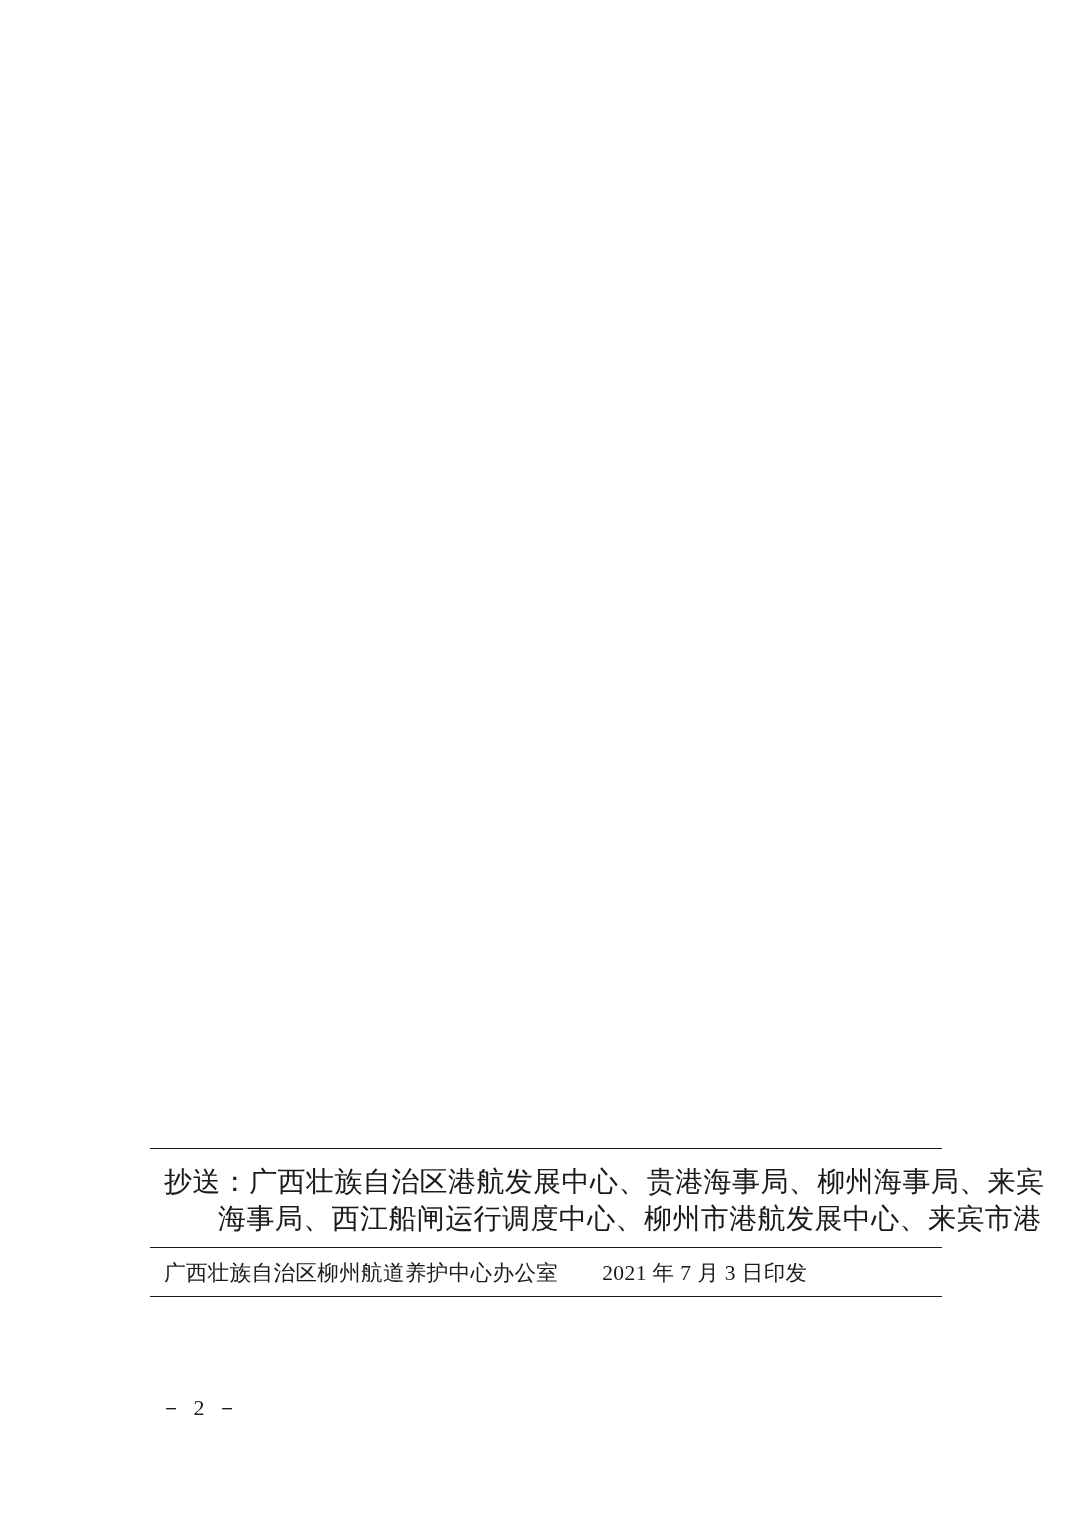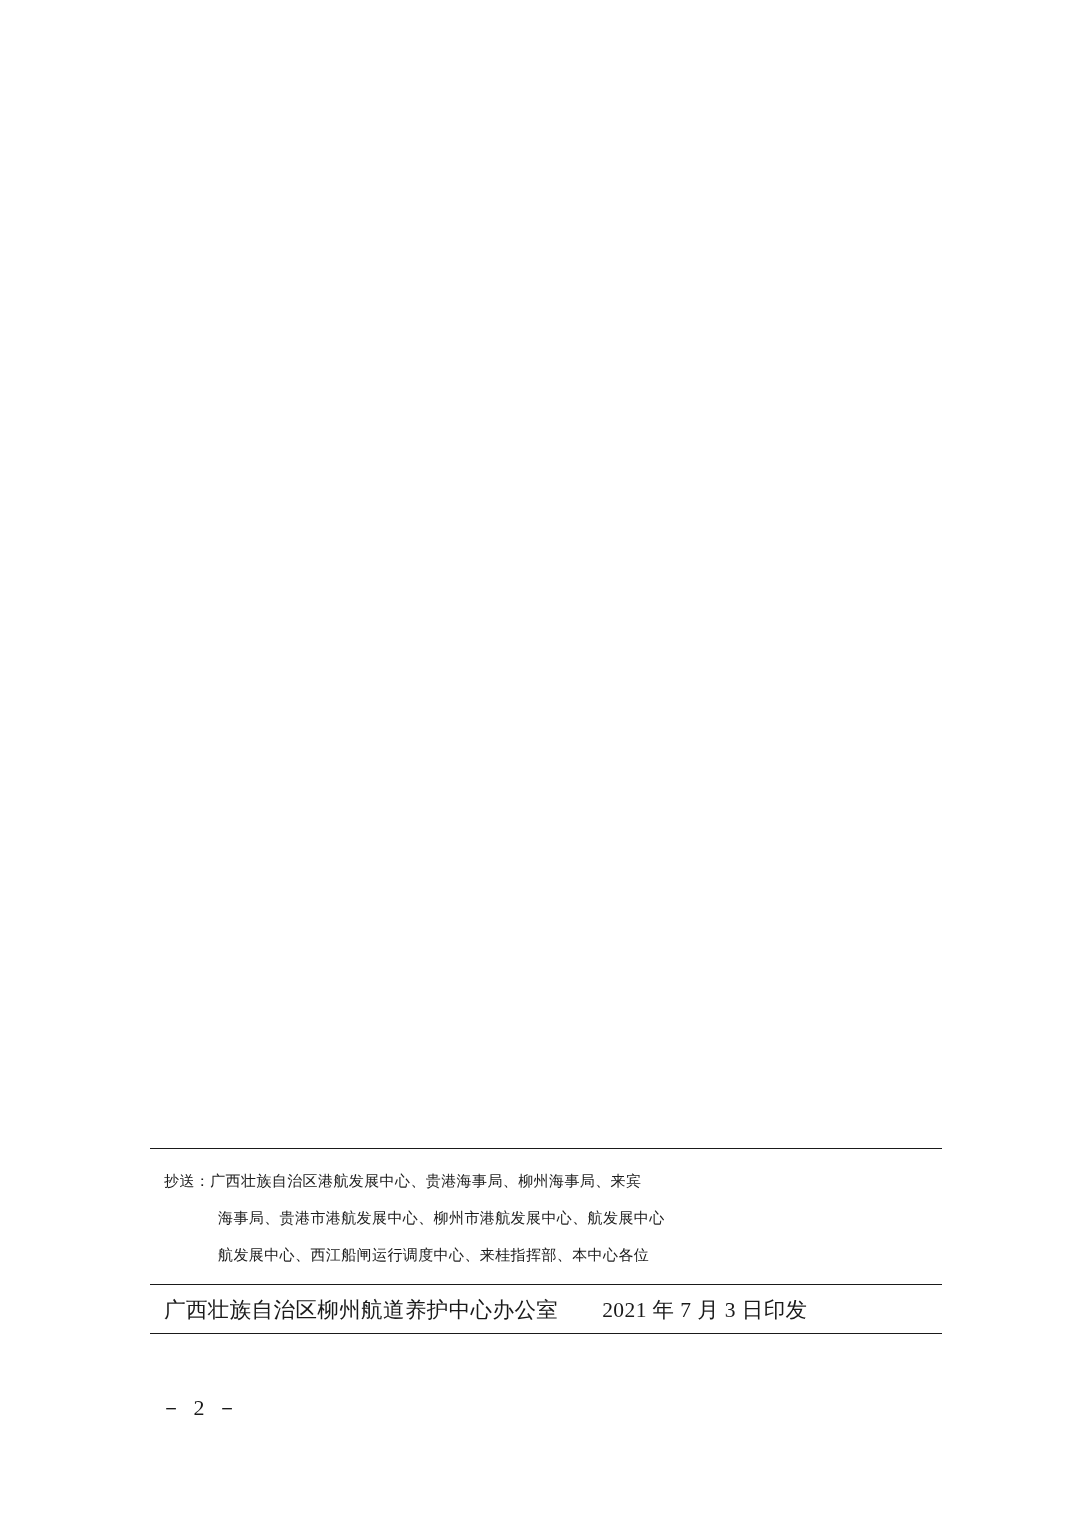--- a/index.html
+++ b/index.html
@@ -39,21 +39,21 @@
     width: 100%;
     height: 0;
     border-top: 1.6px solid #1a1a1a;
   }
 
   .cc-block {
     padding: 14px 0 10px 0;
   }
 
   .cc-line {
-    font-size: 15px;
+    font-size: 28px;
     line-height: 37px;
     letter-spacing: 0.4px;
     white-space: nowrap;
     text-align: justify;
   }
   .cc-line.first {
     text-indent: 14px;
   }
   .cc-line.indent {
     text-indent: 68px;
@@ -98,22 +98,21 @@
   <div class="body-area">
     <div></div>
   </div>
 
   <div class="footer-block">
 
     <div class="rule"></div>
 
     <div class="cc-block">
       <div class="cc-line first">抄送：广西壮族自治区港航发展中心、贵港海事局、柳州海事局、来宾</div>
-      <div class="cc-line indent">海事局、贵港市港航发展中心、柳州市港航发展中心、航发展中心</div>
-      <div class="cc-line indent">航发展中心、西江船闸运行调度中心、来桂指挥部、本中心各位</div>
+      <div class="cc-line indent">海事局、西江船闸运行调度中心、柳州市港航发展中心、来宾市港</div>
     </div>
 
     <div class="rule"></div>
 
     <div class="issuer-row">
       <div class="issuer-name">广西壮族自治区柳州航道养护中心办公室</div>
       <div class="issuer-date">2021 年 7 月 3 日印发</div>
     </div>
 
     <div class="rule"></div>

